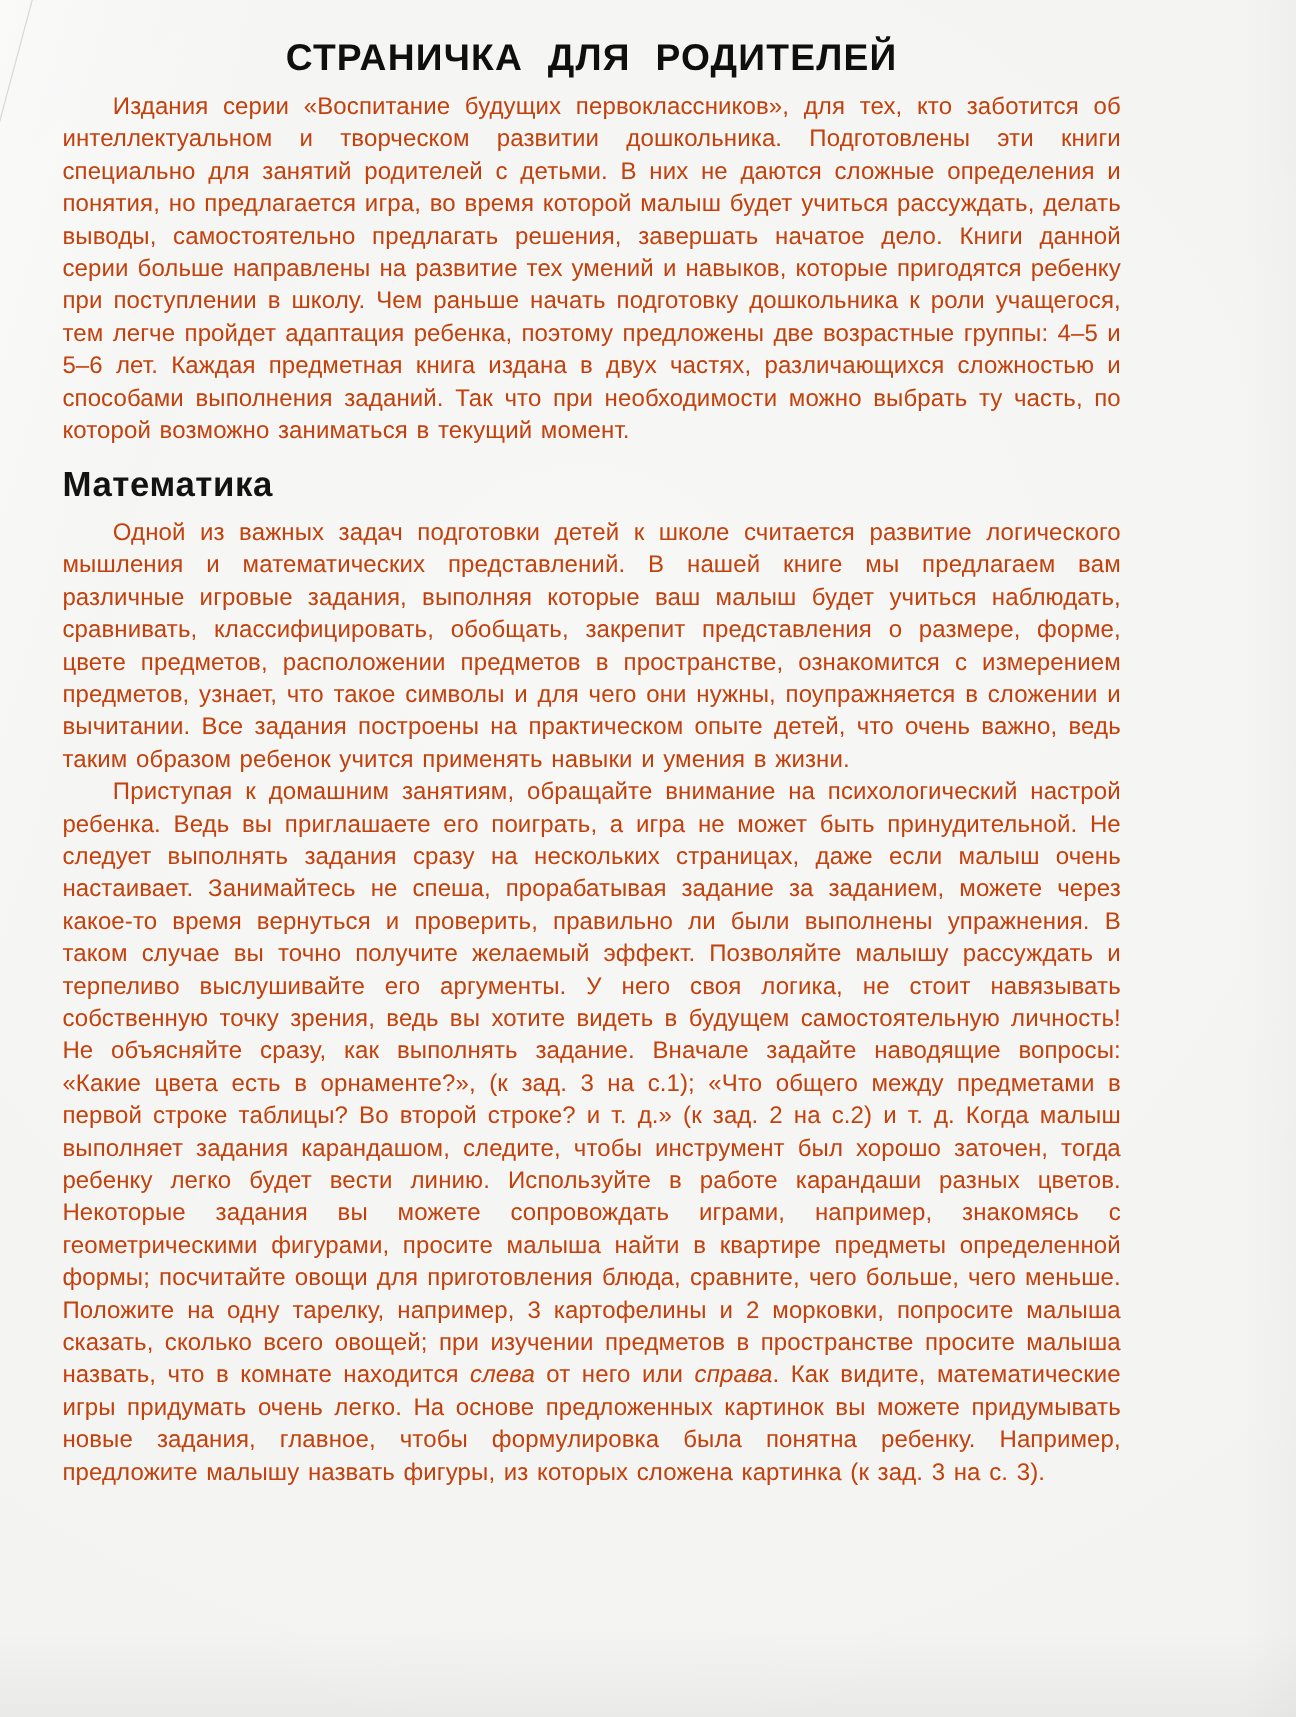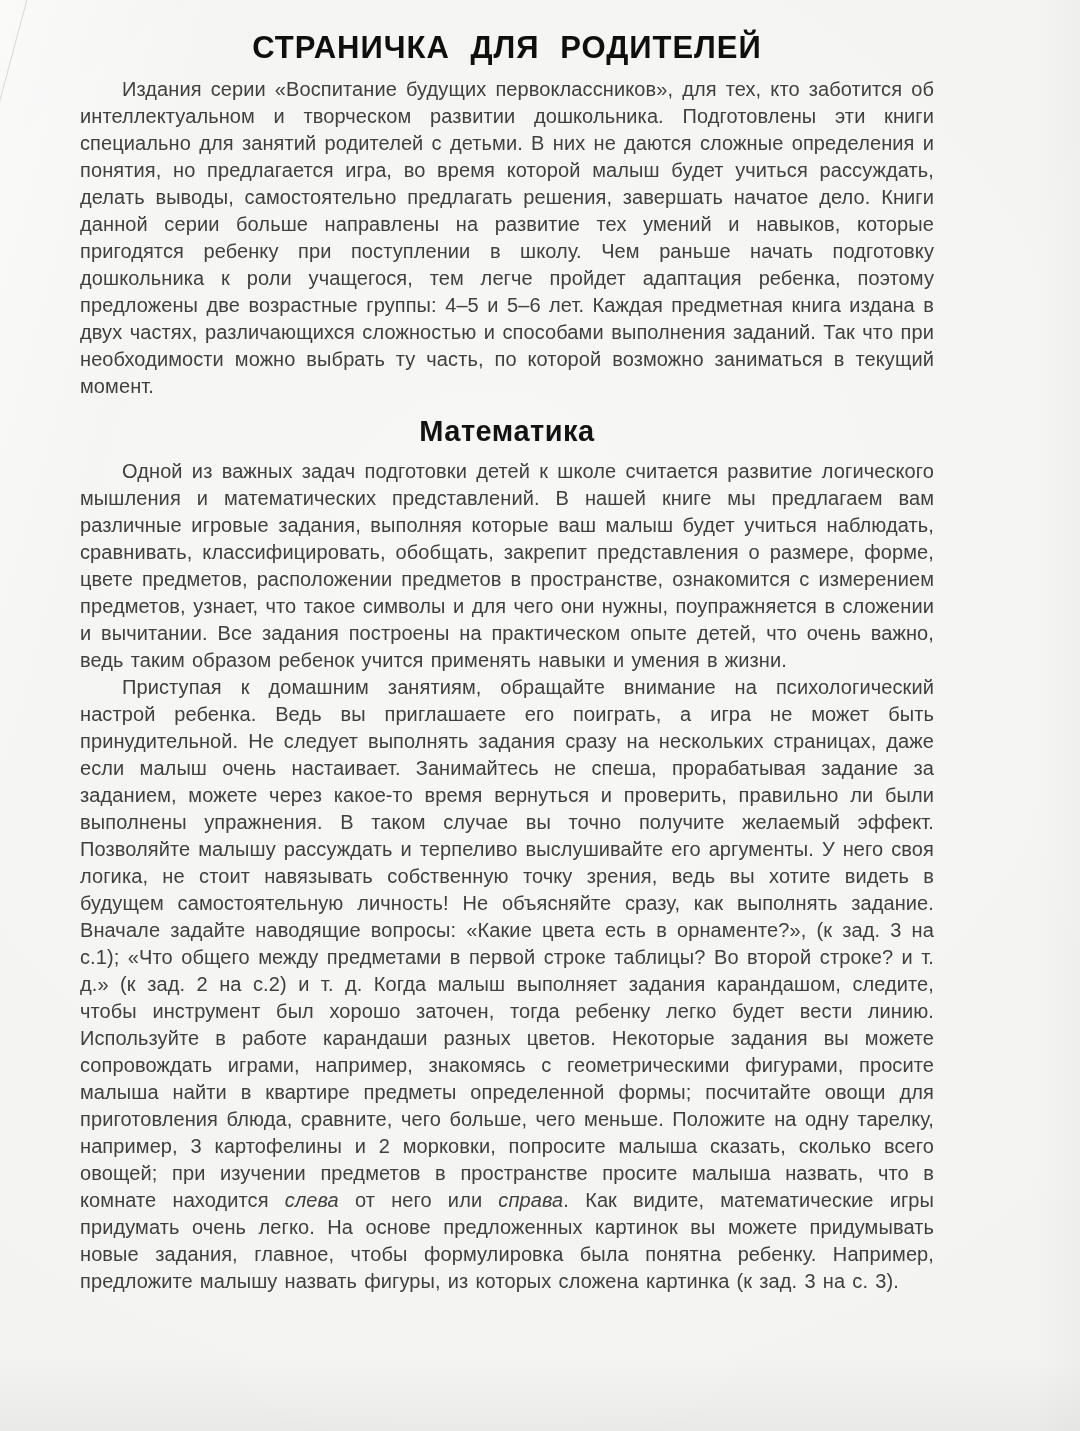--- a/index.html
+++ b/index.html
@@ -24,49 +24,48 @@
     width: 1px;
     height: 150px;
     background: rgba(165,165,160,0.40);
     transform: rotate(15deg);
     pointer-events: none;
   }
   .page {
     box-sizing: border-box;
     width: 100%;
     height: 100%;
-    padding: 30px 146px 0 80px;
+    padding: 30px 146px 0 52px;
   }
   .page-title {
     margin: 0 0 10px 0;
     text-align: center;
     font-size: 31px;
     font-weight: bold;
     letter-spacing: 1px;
     word-spacing: 11px;
     color: #0f0f0f;
   }
   .section-heading {
     margin: 15px 0 10px 0;
-    text-align: center;
     font-size: 29px;
     font-weight: bold;
     letter-spacing: 0.5px;
     color: #131313;
   }
   .text-block { margin: 0; }
   .body-para {
     margin: 0;
     text-indent: 42px;
     text-align: justify;
     font-size: 20px;
     line-height: 27px;
     letter-spacing: 0.1px;
     word-spacing: 1.5px;
-    color: #404040;
+    color: #c2410c;
   }
   .body-para em { font-style: italic; }
 </style>
 </head>
 <body>
 
 <div class="scan-scratch"></div>
 
 <div class="page">
   <h1 class="page-title">СТРАНИЧКА ДЛЯ РОДИТЕЛЕЙ</h1>

